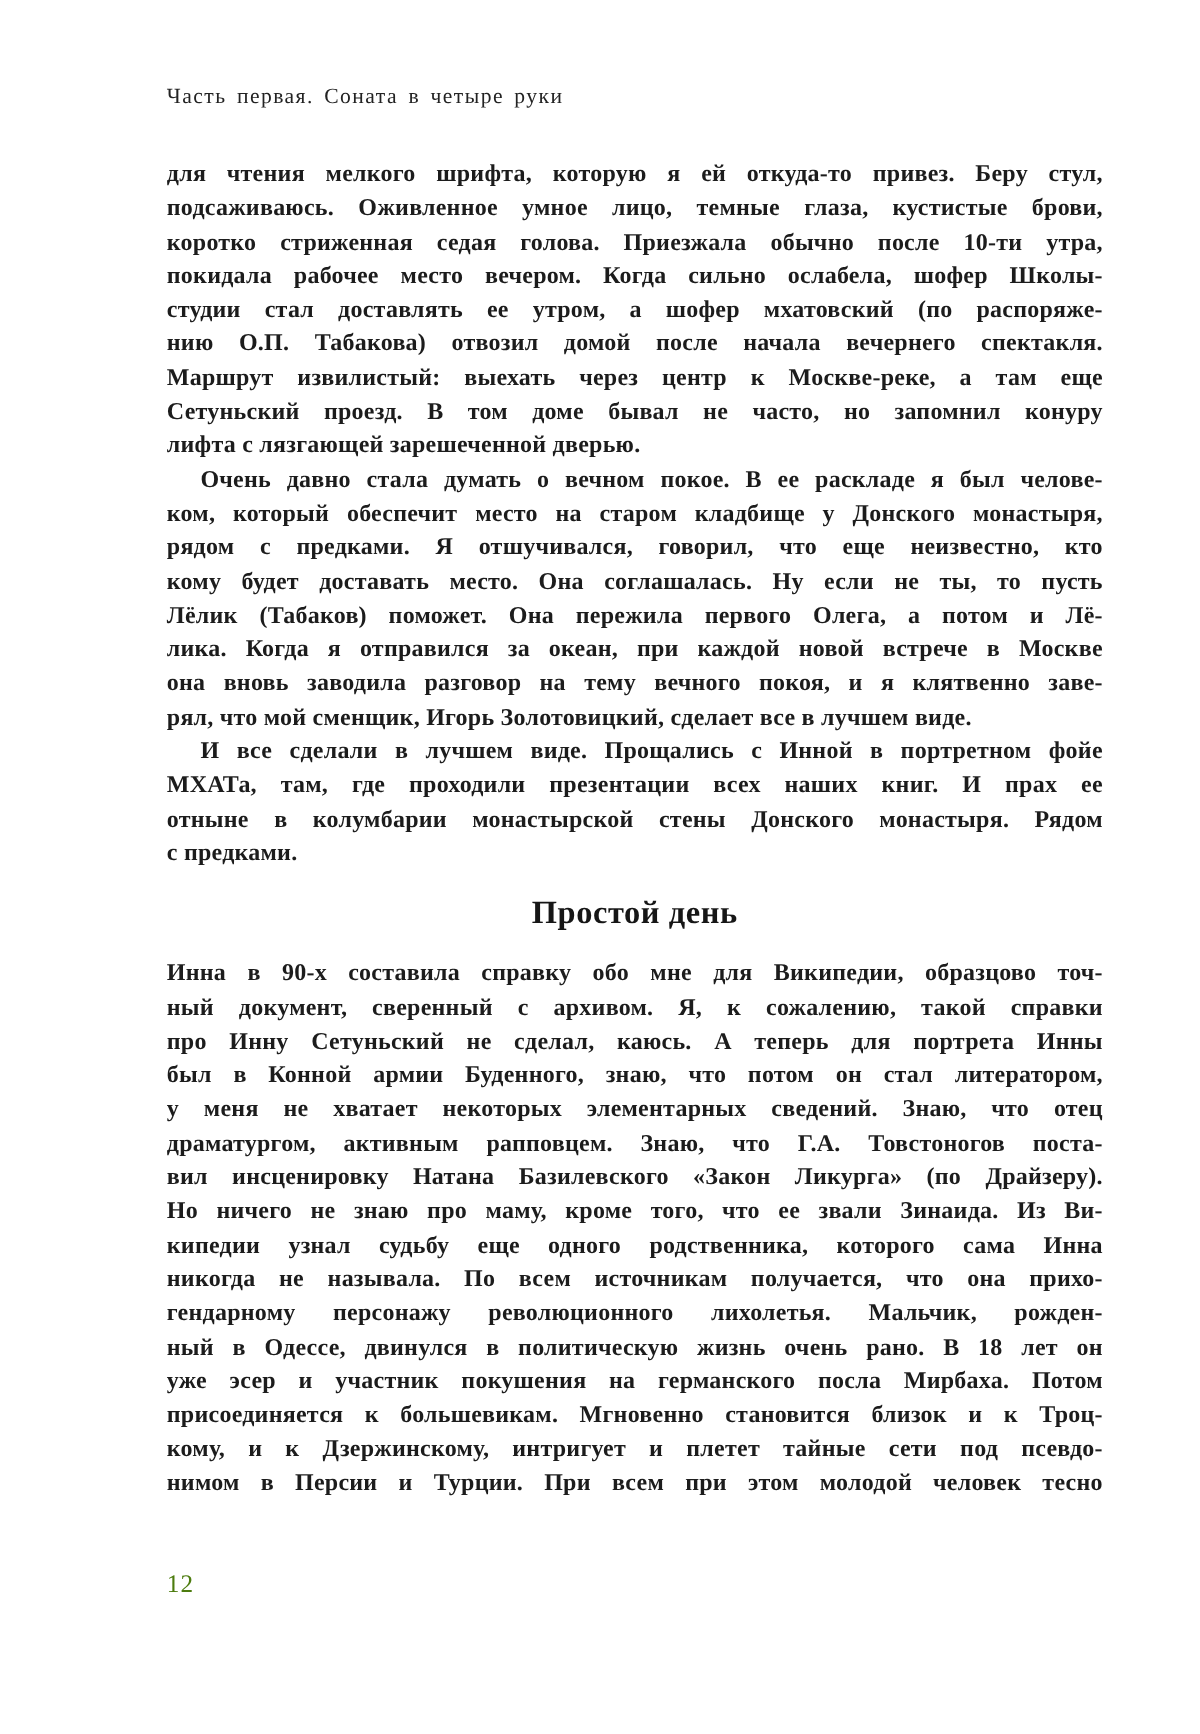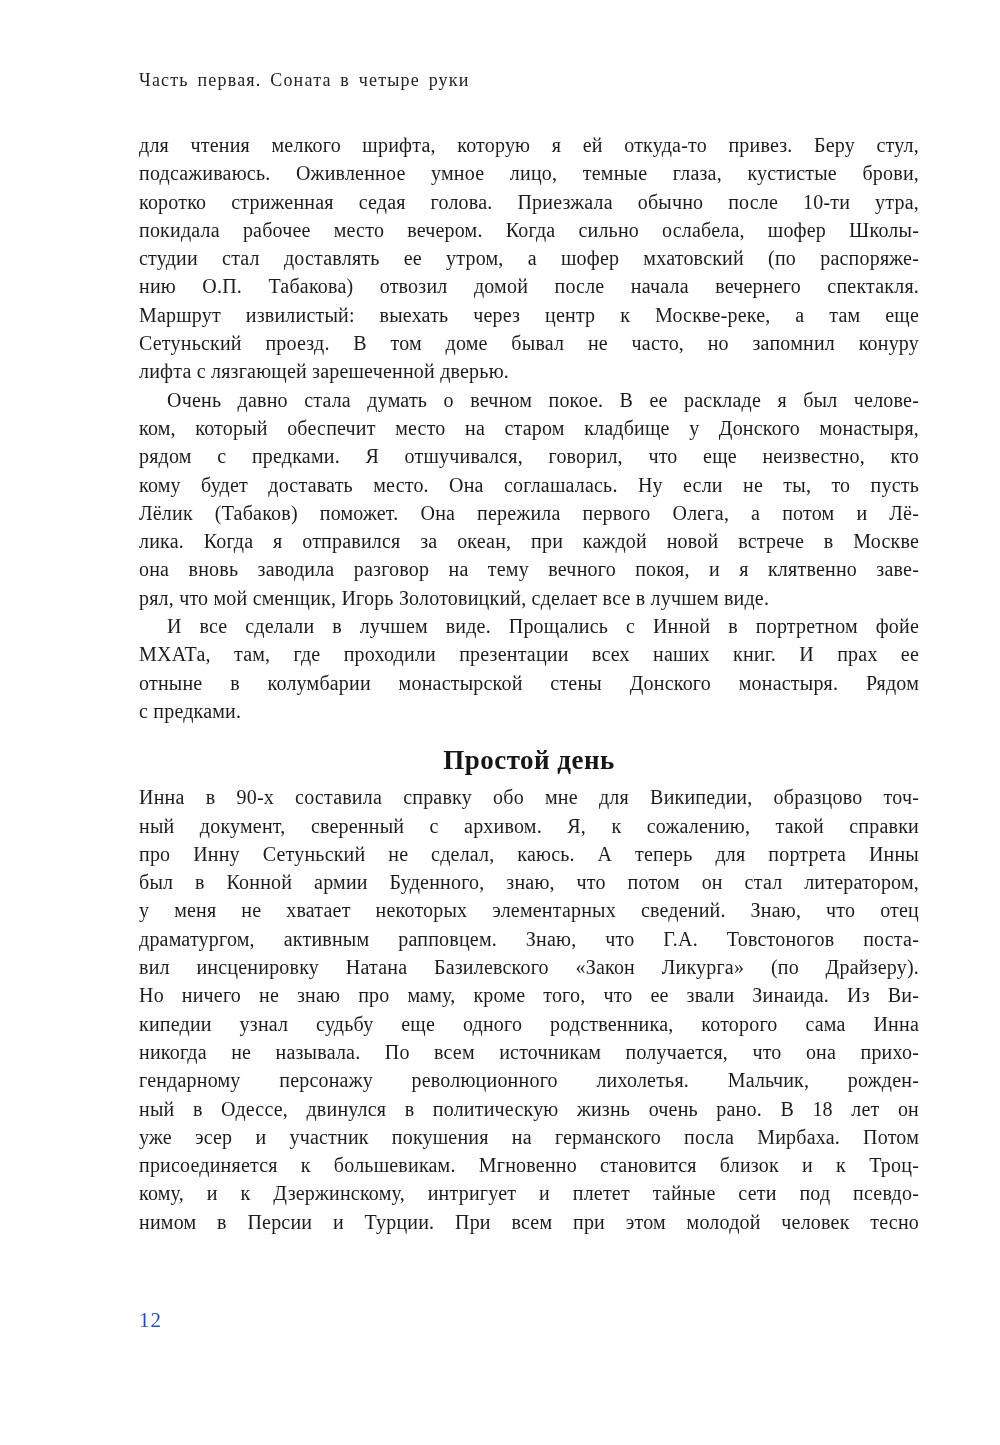--- a/index.html
+++ b/index.html
@@ -42,43 +42,44 @@
     margin: 0;
     padding: 0;
   }
   .line {
     font-size: 20px;
     line-height: 28.3px;
     text-align: justify;
     text-align-last: justify;
     letter-spacing: 0.2px;
     white-space: normal;
+    font-weight: bold;
   }
   .line.last {
     text-align-last: left;
   }
   .para.indent .line:first-child {
     text-indent: 28px;
   }
   .heading {
-    margin: 17px 0 5px 0;
+    margin: 17px 0 19px 0;
     font-size: 27px;
     line-height: 36px;
     font-weight: bold;
     text-align: center;
     letter-spacing: 0.5px;
     color: #161616;
   }
   .page-number {
     position: absolute;
     left: 139px;
     top: 1308px;
     font-size: 21px;
     letter-spacing: 1px;
-    color: #1d4ed8;
+    color: #4d7c0f;
   }
 </style>
 </head>
 <body>
 
 <div class="page">
   <div class="running-header">Часть первая. Соната в четыре руки</div>
 
   <div class="text-body">
       <div class="para">

